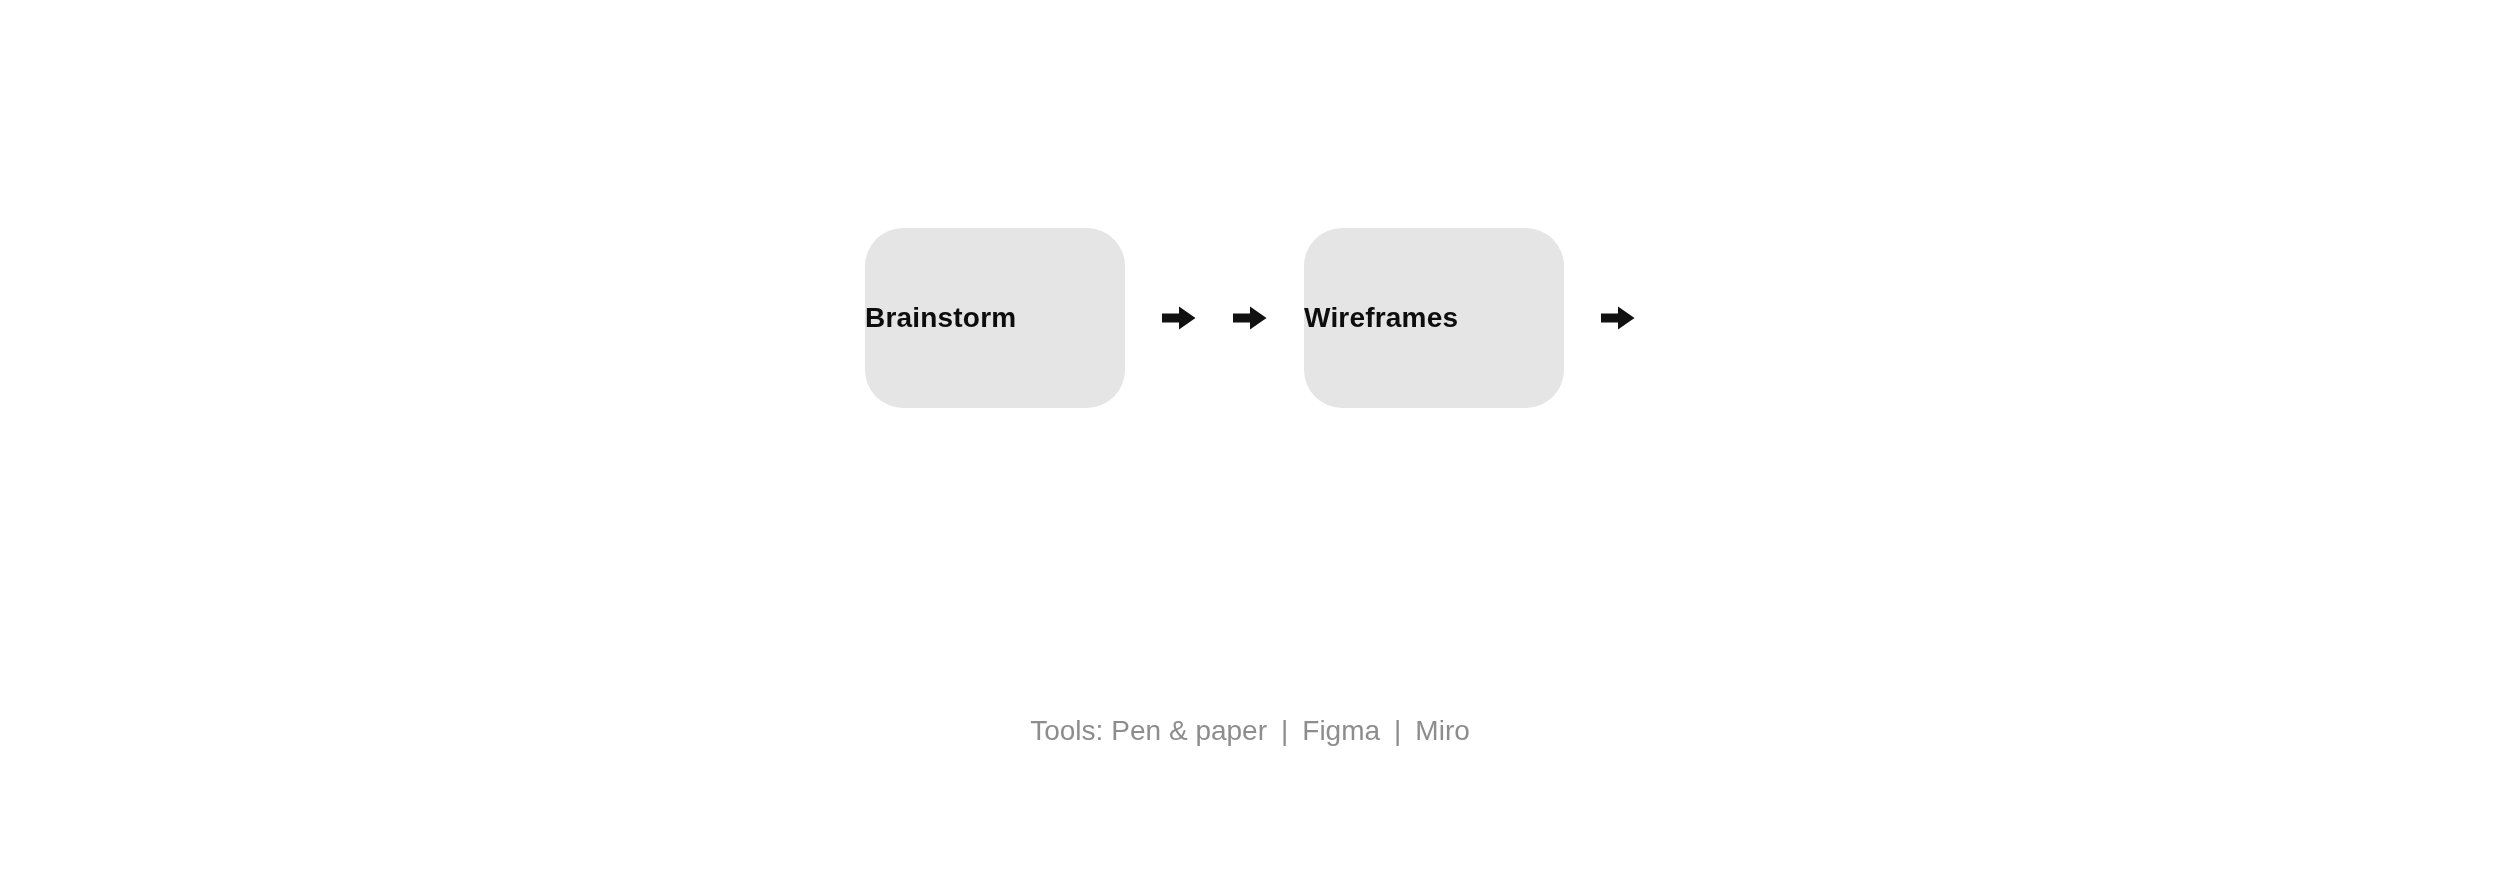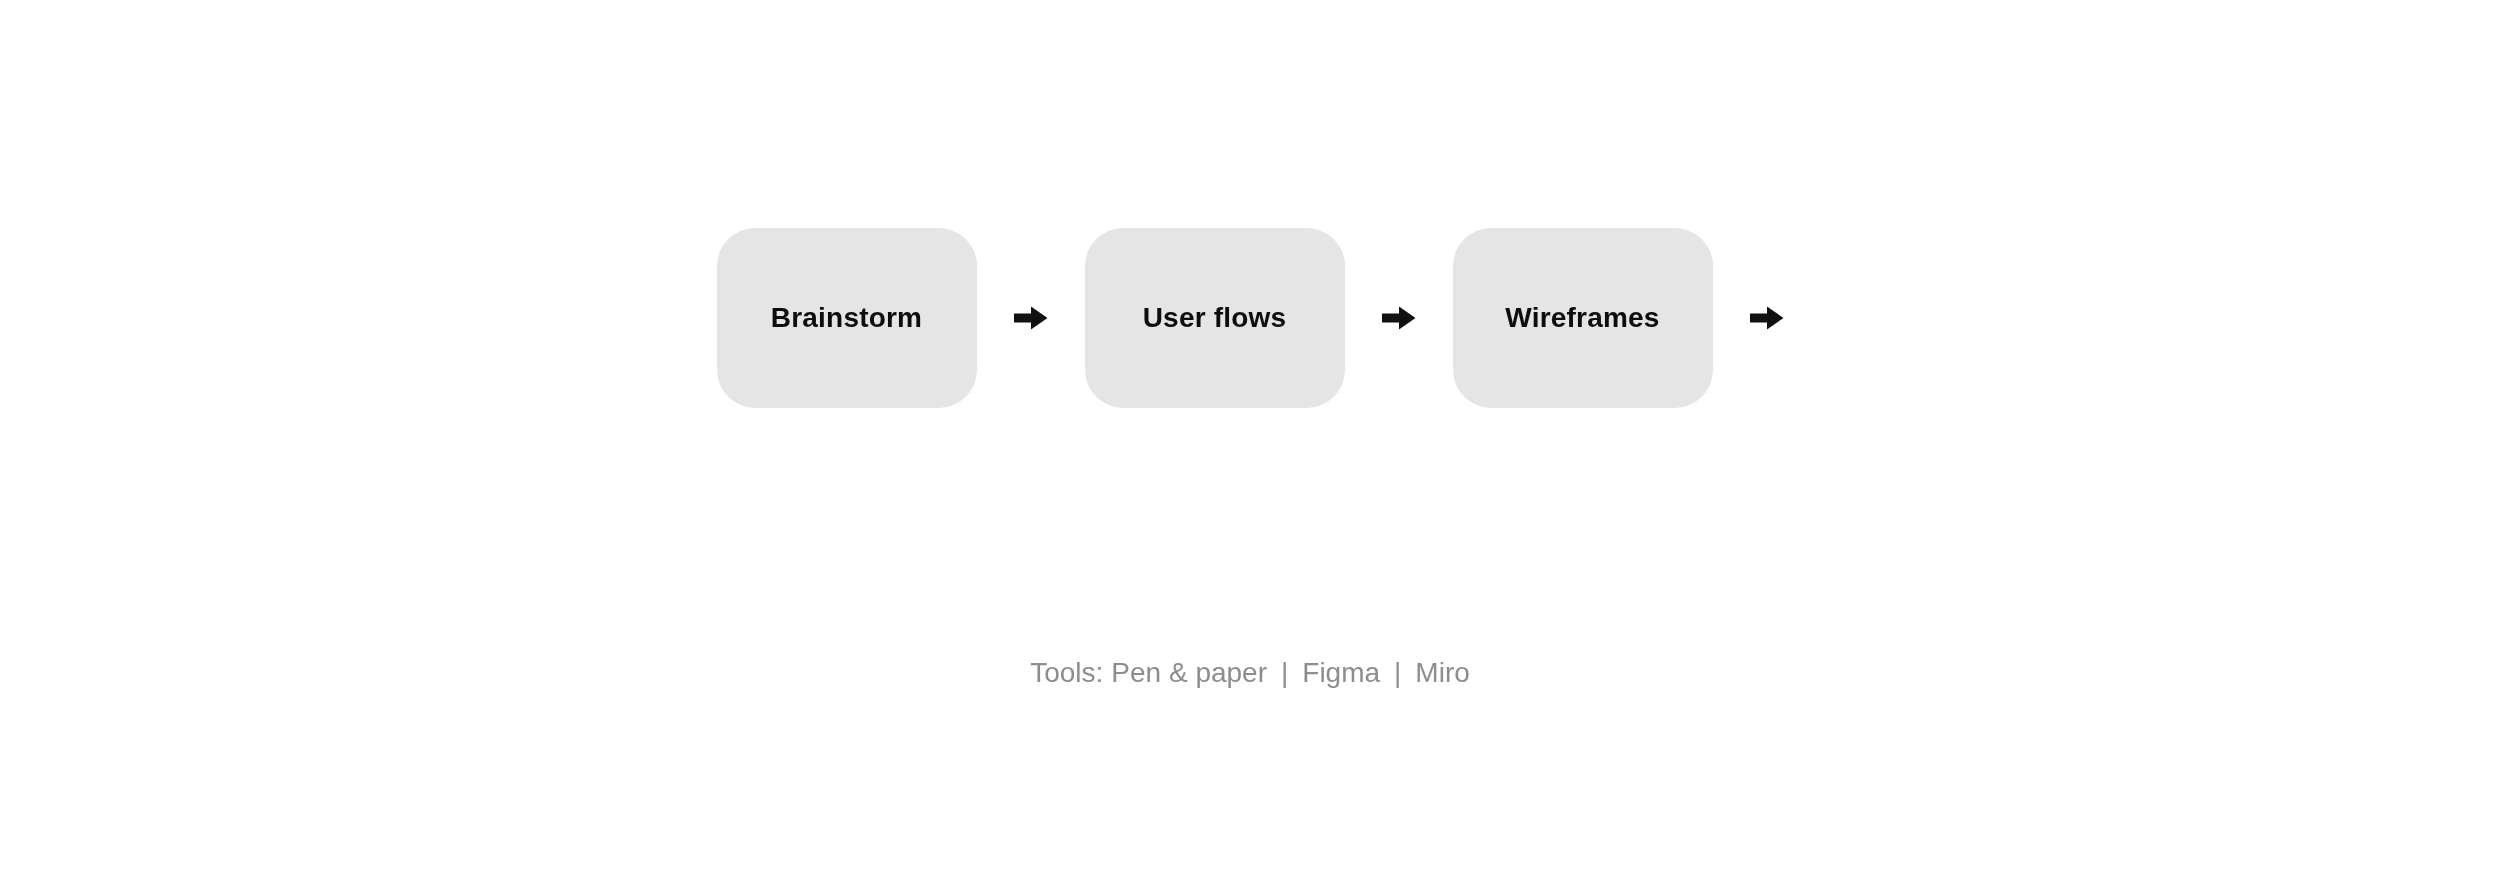--- a/index.html
+++ b/index.html
@@ -25,41 +25,40 @@
     align-items: center;
     column-gap: 37px;
   }
   .step {
     width: 260px;
     height: 180px;
     background: var(--box-bg, #e5e5e5);
     border-radius: 38px;
     display: flex;
     align-items: center;
-    justify-content: center;
     flex: 0 0 auto;
     box-sizing: border-box;
   }
   .step-label {
     font-size: 28px;
     font-weight: 700;
     color: var(--label-color, #0d0d0d);
     letter-spacing: 0.2px;
     white-space: nowrap;
   }
   .arrow {
     width: 34px;
     height: 24px;
     flex: 0 0 auto;
     color: var(--arrow-color, #111111);
     display: block;
   }
   .caption {
     position: absolute;
-    top: 658px;
+    top: 716px;
     left: 0;
     width: 100%;
     margin: 0;
     text-align: center;
     font-size: 28px;
     line-height: 30px;
     color: var(--caption-color, #8d8d8d);
     white-space: nowrap;
   }
   .caption-prefix {
@@ -77,23 +76,20 @@
   <div class="flow">
 
     <div class="step">
       <span class="step-label">Brainstorm</span>
     </div>
 
     <svg class="arrow" viewBox="0 0 34 24" aria-hidden="true">
       <polygon points="0,7.5 17,7.5 17,0.5 33.5,12 17,23.5 17,16.5 0,16.5" fill="currentColor"></polygon>
     </svg>
 
-    <div class="step">
-      <span class="step-label">User flows</span>
-    </div>
 
     <svg class="arrow" viewBox="0 0 34 24" aria-hidden="true">
       <polygon points="0,7.5 17,7.5 17,0.5 33.5,12 17,23.5 17,16.5 0,16.5" fill="currentColor"></polygon>
     </svg>
 
     <div class="step">
       <span class="step-label">Wireframes</span>
     </div>
 
     <svg class="arrow" viewBox="0 0 34 24" aria-hidden="true">

